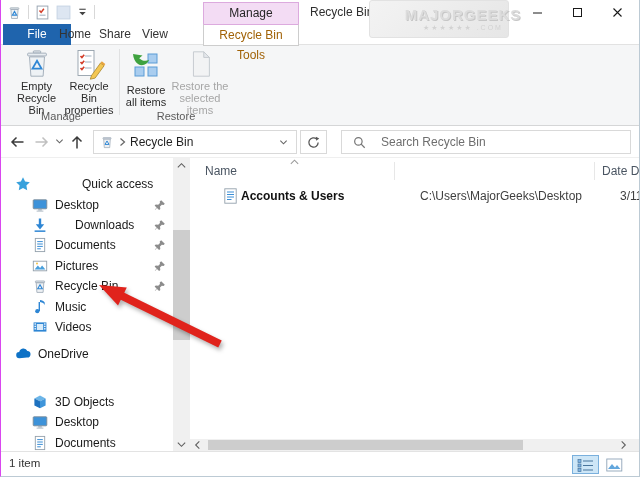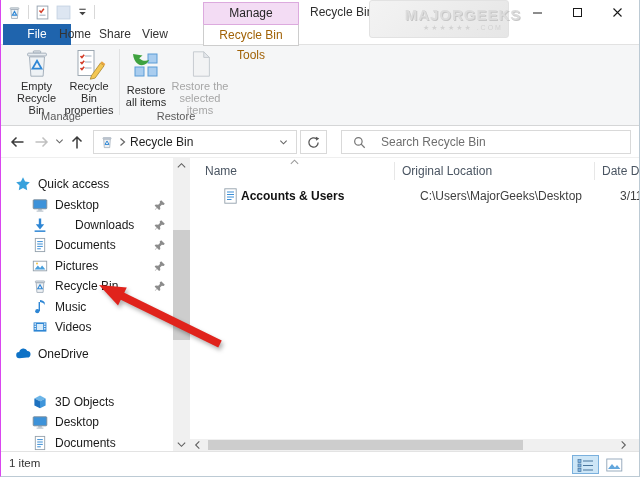--- a/index.html
+++ b/index.html
@@ -311,21 +311,21 @@
             <circle cx="5.8" cy="5.8" r="4" fill="none" stroke="#767676" stroke-width="1.3"></circle>
             <path d="M8.8 8.8l3.8 3.8" stroke="#767676" stroke-width="1.3"></path>
           </svg>
       </span>
       <input type="text" placeholder="Search Recycle Bin" style="">
     </div>
   </div>
 
   <div class="sidebar">
 
-    <div class="srow ind0" style="top:16px;">
+    <div class="srow ind0" style="top:16px;gap:44px;">
       <span class="sicon">
         <svg width="16" height="16" viewBox="0 0 16 16">
             <path d="M8 1.3l2.1 4.3 4.7.7-3.4 3.3.8 4.7L8 12.1l-4.2 2.2.8-4.7L1.2 6.3l4.7-.7z" fill="#38a1dc"></path>
           </svg>
       </span>
       <span class="slabel">Quick access</span>
     </div>
 
     <div class="srow ind1" style="top:37px;">
       <span class="sicon">
@@ -496,21 +496,20 @@
     </span>
   </div>
 
   <div class="main">
     <span class="sortchev">
       <svg width="11" height="6" viewBox="0 0 12 6">
           <polyline points="2,5 6,1 10,5" fill="none" stroke="#9a9a9a" stroke-width="1.1"></polyline>
         </svg>
     </span>
     <div class="hdr hdr-name">Name</div>
-    <div class="hdr hdr-ol">Original Location</div>
     <div class="hdr hdr-dd">Date De</div>
     <div class="colsep" style="left:204px;"></div>
     <div class="colsep" style="left:404px;"></div>
 
     <div class="frow">
       <span class="ficon">
         <svg width="13" height="16" viewBox="0 0 13 16">
             <rect x="0.8" y="0.8" width="11.4" height="14.4" fill="#fff" stroke="#93a0ac" stroke-width="0.9"></rect>
             <g stroke="#3b8ed6" stroke-width="1">
               <path d="M3 4h7M3 6.5h7M3 9h7M3 11.5h4.5"></path>

